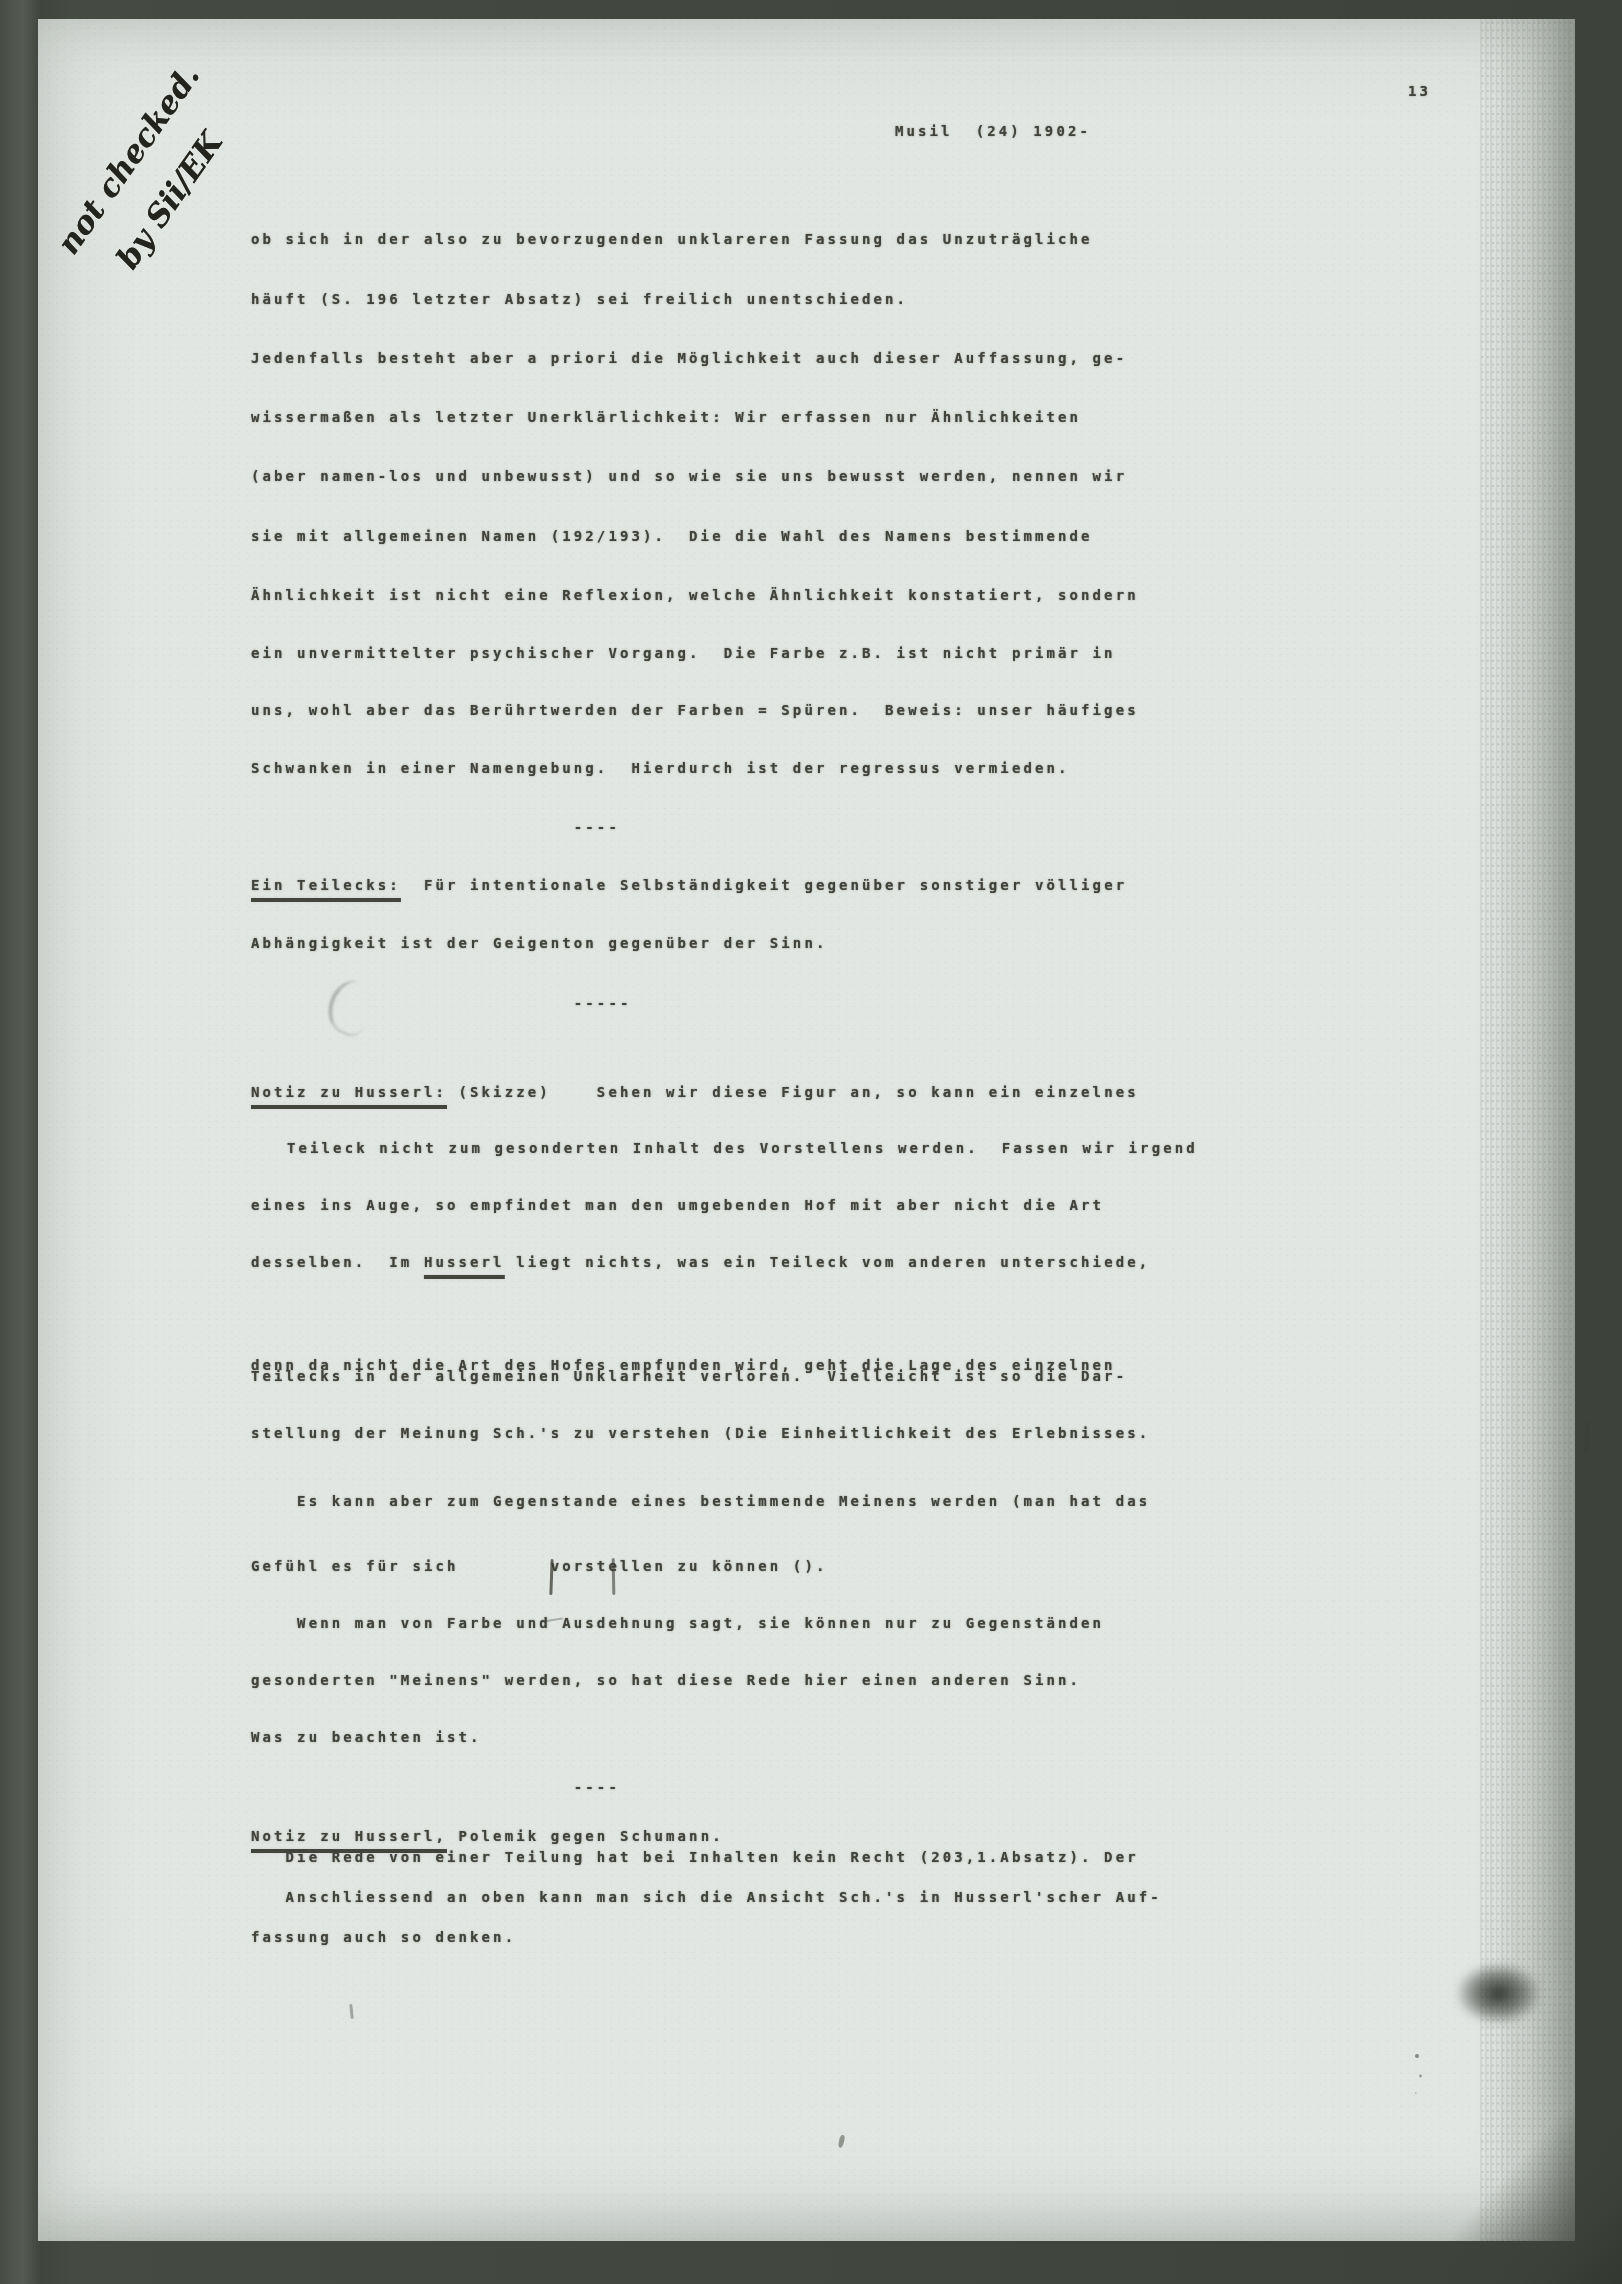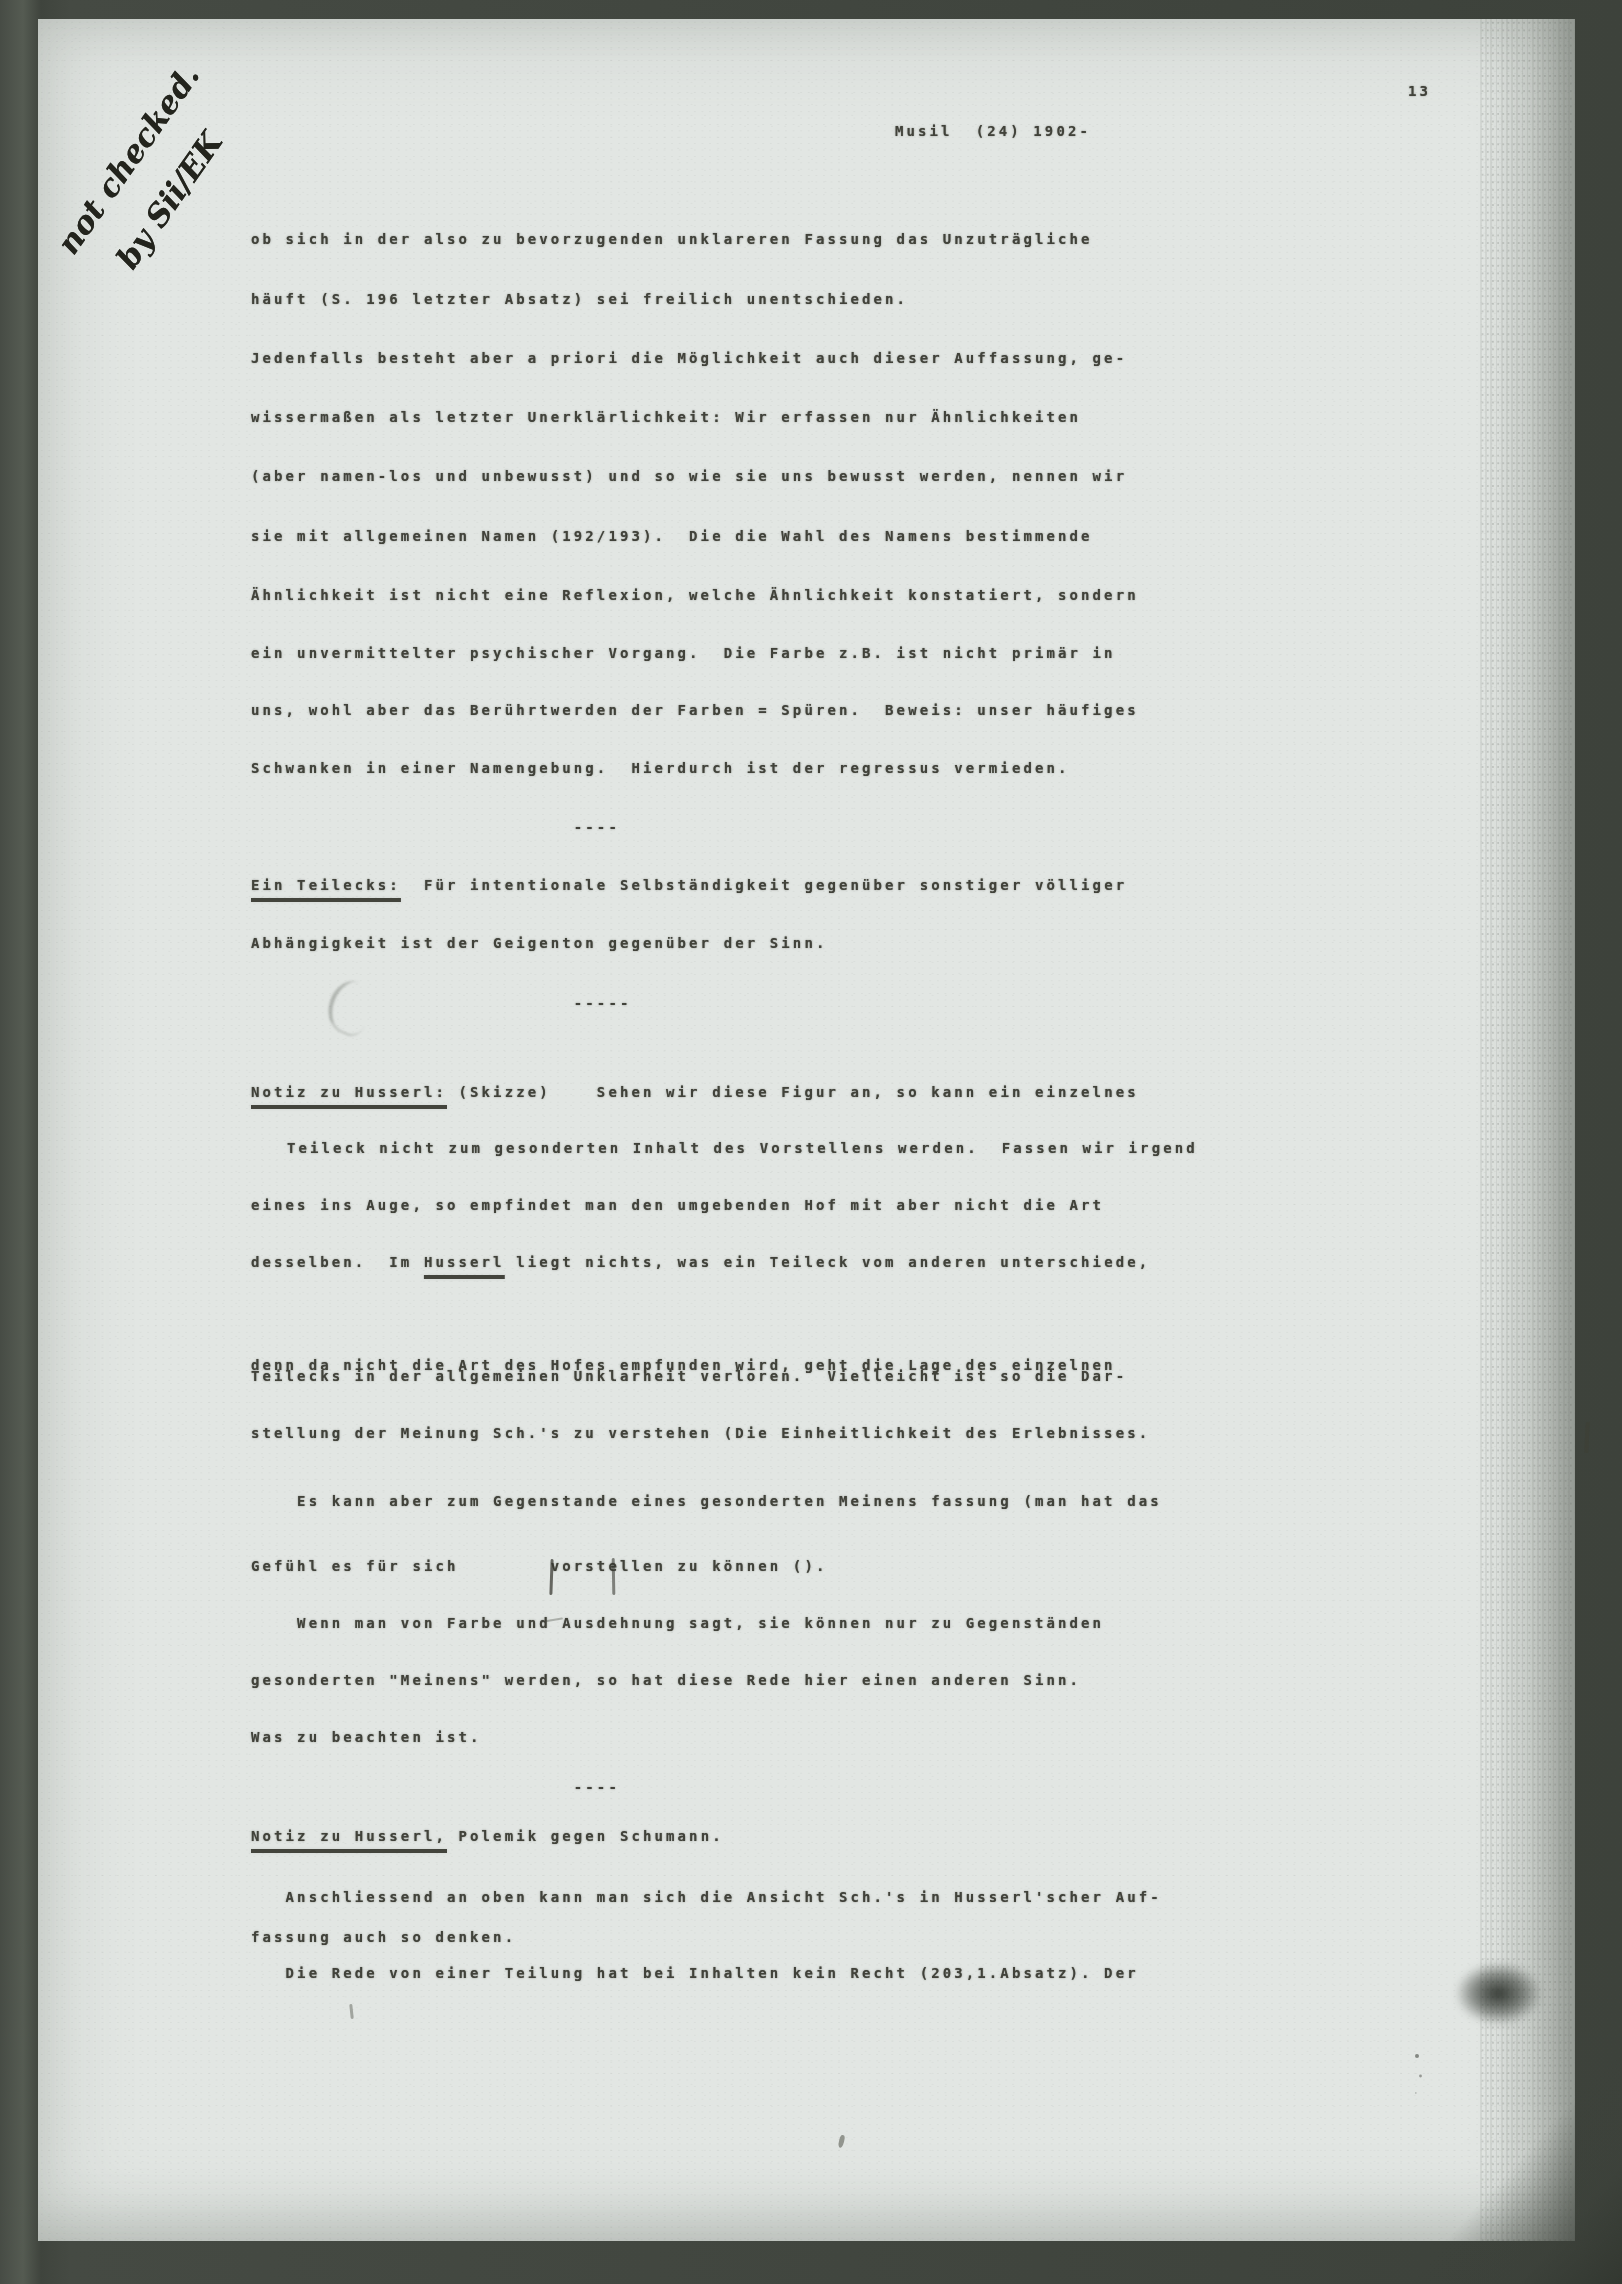--- a/index.html
+++ b/index.html
@@ -106,30 +106,30 @@
       <div class="line typed" style="top: 871px;"><span class="und">Ein Teilecks:</span><span class="rest">  Für intentionale Selbständigkeit gegenüber sonstiger völliger</span></div>
       <div class="line typed" style="top: 929px;"><span class="rest">Abhängigkeit ist der Geigenton gegenüber der Sinn.</span></div>
       <div class="line typed" style="top: 989px;"><span class="rest">                            -----</span></div>
       <div class="line typed" style="top: 1078px;"><span class="und">Notiz zu Husserl:</span><span class="rest"> (Skizze)    Sehen wir diese Figur an, so kann ein einzelnes</span></div>
       <div class="line typed" style="top: 1134px; margin-left: 36px;"><span class="rest">Teileck nicht zum gesonderten Inhalt des Vorstellens werden.  Fassen wir irgend</span></div>
       <div class="line typed" style="top: 1191px;"><span class="rest">eines ins Auge, so empfindet man den umgebenden Hof mit aber nicht die Art</span></div>
       <div class="line typed" style="top: 1248px;"><span class="pre">desselben.  Im </span><span class="und">Husserl</span><span class="rest"> liegt nichts, was ein Teileck vom anderen unterschiede,</span></div>
       <div class="line typed" style="top: 1305px; margin-top: 46px;"><span class="rest">denn da nicht die Art des Hofes empfunden wird, geht die Lage des einzelnen</span></div>
       <div class="line typed" style="top: 1362px;"><span class="rest">Teilecks in der allgemeinen Unklarheit verloren.  Vielleicht ist so die Dar-</span></div>
       <div class="line typed" style="top: 1419px;"><span class="rest">stellung der Meinung Sch.'s zu verstehen (Die Einheitlichkeit des Erlebnisses.</span></div>
-      <div class="line typed" style="top: 1487px;"><span class="rest">    Es kann aber zum Gegenstande eines gesonderten Meinens fassung (man hat das</span></div>
+      <div class="line typed" style="top: 1487px;"><span class="rest">    Es kann aber zum Gegenstande eines bestimmende Meinens werden (man hat das</span></div>
       <div class="line typed" style="top: 1552px;"><span class="rest">Gefühl es für sich        vorstellen zu können ().</span></div>
       <div class="line typed" style="top: 1609px;"><span class="rest">    Wenn man von Farbe und Ausdehnung sagt, sie können nur zu Gegenständen</span></div>
       <div class="line typed" style="top: 1666px;"><span class="rest">gesonderten "Meinens" werden, so hat diese Rede hier einen anderen Sinn.</span></div>
       <div class="line typed" style="top: 1723px;"><span class="rest">Was zu beachten ist.</span></div>
       <div class="line typed" style="top: 1773px;"><span class="rest">                            ----</span></div>
       <div class="line typed" style="top: 1822px;"><span class="und">Notiz zu Husserl,</span><span class="rest"> Polemik gegen Schumann.</span></div>
       <div class="line typed" style="top: 1883px;"><span class="rest">   Anschliessend an oben kann man sich die Ansicht Sch.'s in Husserl'scher Auf-</span></div>
       <div class="line typed" style="top: 1923px;"><span class="rest">fassung auch so denken.</span></div>
-      <div class="line typed" style="top: 1959px;"><span class="rest">   Die Rede von einer Teilung hat bei Inhalten kein Recht (203,1.Absatz). Der</span></div>
+      <div class="line typed" style="top: 1843px;"><span class="rest">   Die Rede von einer Teilung hat bei Inhalten kein Recht (203,1.Absatz). Der</span></div>
     </div>
 
   <div class="pen-bar" style="left:550px;top:1559px;height:36px;transform:rotate(2deg);"></div>
   <div class="pen-bar" style="left:612px;top:1558px;height:37px;transform:rotate(-1deg);opacity:.8;"></div>
   <div class="pen-tick" style="left:543px;top:1619px;"></div>
   <div class="edge-mark"></div>
   <div class="scribble"></div>
   <div class="speck-a"></div>
   <div class="speck-b"></div>
   <div class="speck-c"></div>

